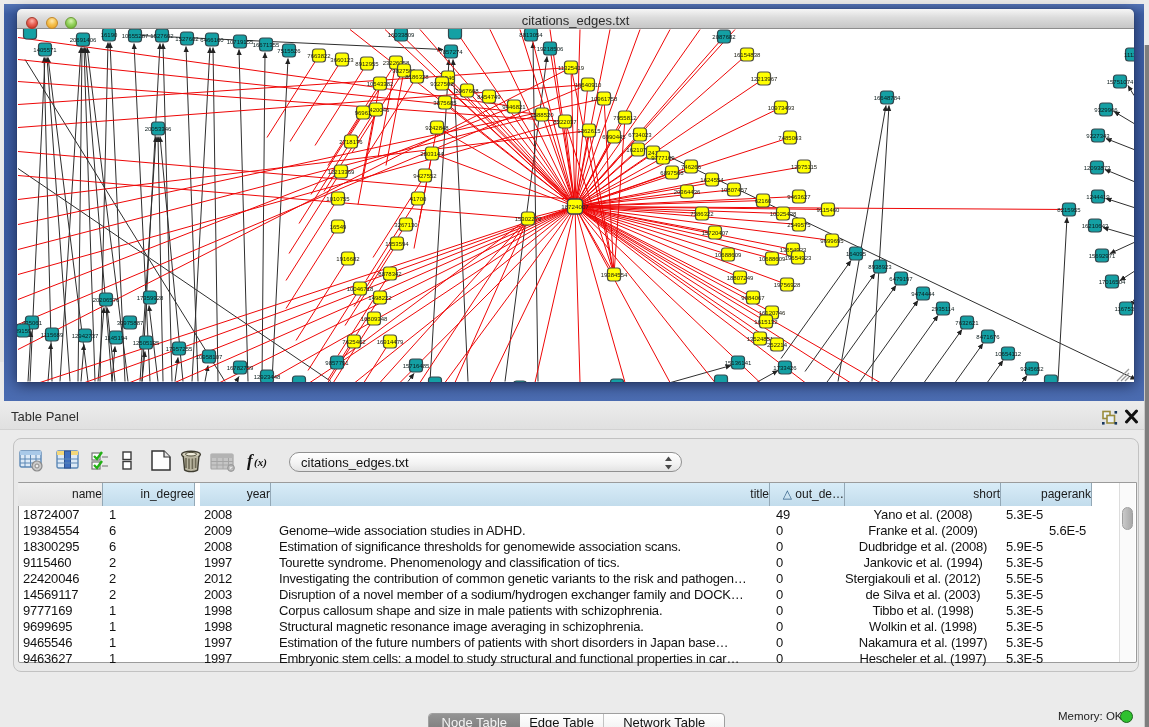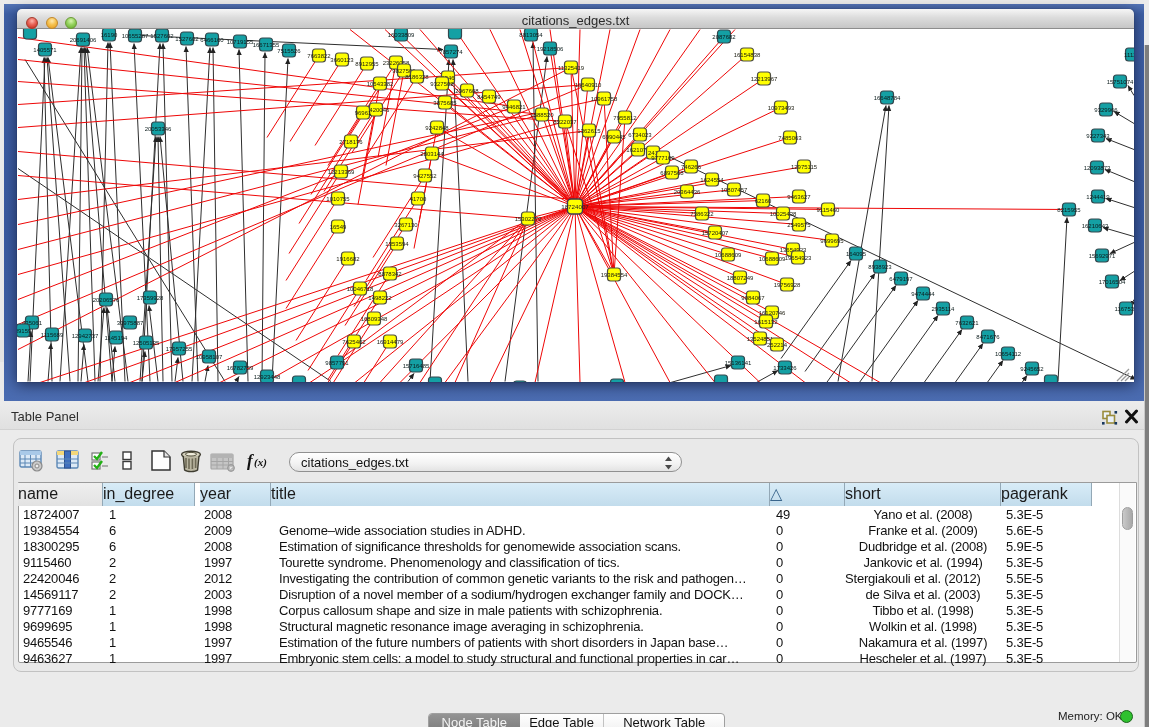--- a/index.html
+++ b/index.html
@@ -1,18 +1,18 @@
 <!DOCTYPE html>
 <html><head><meta charset="utf-8"><style>
 *{margin:0;padding:0;box-sizing:border-box}
 html,body{width:1149px;height:727px;overflow:hidden;background:#ebebeb;font-family:"Liberation Sans",sans-serif;position:relative}
 .abs{position:absolute}
 .tr span{position:absolute;top:0;white-space:nowrap;font-size:13px;color:#111;letter-spacing:-0.2px}
 .tr{position:absolute;left:0;width:1117px;height:16px}
-.hc{position:absolute;top:0;height:100%;border-right:1px solid #93a8b6;font-size:16px;color:#1a1a1a;text-align:left;line-height:22px;background:linear-gradient(#d8ecf7,#c2dcec)}
+.hc{position:absolute;top:0;height:100%;border-right:1px solid #93a8b6;font-size:12px;color:#1a1a1a;text-align:right;line-height:22px;background:linear-gradient(#d8ecf7,#c2dcec)}
 </style></head><body>
 
 <div class="abs" style="left:4px;top:4px;width:1140px;height:397px;background:linear-gradient(180deg,#5474b6 0px,#3e5fa5 10px,#3a5aa0 55%,#3e60a6 82%,#4b6cb1 100%)"></div>
 
 <div class="abs" style="left:17px;top:9px;width:1117px;height:373px;border-radius:5px 5px 0 0;box-shadow:0 3px 14px rgba(0,0,15,.55), 0 0 1px rgba(0,0,0,.6)">
   <div class="abs" style="left:0;top:0;width:1117px;height:20px;border-radius:5px 5px 0 0;background:linear-gradient(#f6f6f6,#dcdcdc 45%,#c6c6c6);border-bottom:1px solid #8d8d8d">
     <div class="abs" style="left:9px;top:8px;width:12px;height:12px;border-radius:50%;background:radial-gradient(circle at 50% 30%,#ffb6ad 0%,#ea6a5e 40%,#d33e2f 75%,#b02d22 100%);border:1px solid #a53b2e"></div>
     <div class="abs" style="left:29px;top:8px;width:12px;height:12px;border-radius:50%;background:radial-gradient(circle at 50% 30%,#ffe9b0 0%,#f6c24f 45%,#eaa72e 80%);border:1px solid #c2882a"></div>
     <div class="abs" style="left:48px;top:8px;width:12px;height:12px;border-radius:50%;background:radial-gradient(circle at 50% 30%,#d8f5b0 0%,#95d35e 45%,#6fb238 85%);border:1px solid #6d9a37"></div>
     <div class="abs" style="left:0;top:4px;width:100%;text-align:center;font-size:13px;color:#2c2c2c">citations_edges.txt</div>
@@ -611,21 +611,21 @@
     <span style="left:845px;width:156px;text-align:center">Yano et al. (2008)</span>
     <span style="left:1006px">5.3E-5</span>
 </div>
 <div class="tr" style="top:523px">
 <span style="left:23px">19384554</span>
     <span style="left:109px">6</span>
     <span style="left:204px">2009</span>
     <span style="left:279px">Genome–wide association studies in ADHD.</span>
     <span style="left:776px">0</span>
     <span style="left:845px;width:156px;text-align:center">Franke et al. (2009)</span>
-    <span style="left:1006px">5.6E-5</span>
+    <span style="left:1049px">5.6E-5</span>
 </div>
 <div class="tr" style="top:539px">
 <span style="left:23px">18300295</span>
     <span style="left:109px">6</span>
     <span style="left:204px">2008</span>
     <span style="left:279px">Estimation of significance thresholds for genomewide association scans.</span>
     <span style="left:776px">0</span>
     <span style="left:845px;width:156px;text-align:center">Dudbridge et al. (2008)</span>
     <span style="left:1006px">5.9E-5</span>
 </div>

